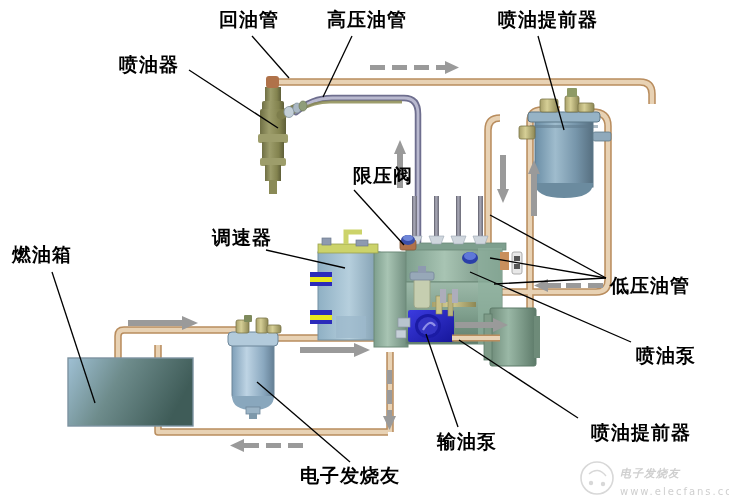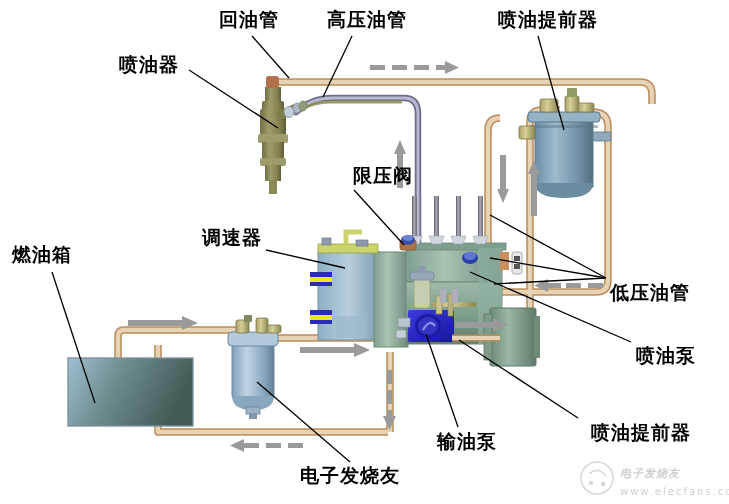--- a/index.html
+++ b/index.html
@@ -368,23 +368,23 @@
       <circle cx="603" cy="484" r="2.2" fill="#d8d8d8"></circle>
       <path d="M589 474 Q598 466 606 476" stroke="#d8d8d8" stroke-width="1.4" fill="none"></path>
     </g>
   </svg>
 
   <div class="label" style="left:219px; top:12px;">回油管</div>
   <div class="label" style="left:327px; top:12px;">高压油管</div>
   <div class="label" style="left:498px; top:12px;">喷油提前器</div>
   <div class="label" style="left:105px; top:57px;margin-left:14px;">喷油器</div>
   <div class="label" style="left:308px; top:168px;padding-left:45px;">限压阀</div>
-  <div class="label" style="left:202px; top:230px;">调速器</div>
+  <div class="label" style="left:212px; top:230px;">调速器</div>
   <div class="label" style="left:12px;  top:247px;">燃油箱</div>
-  <div class="label" style="left:610px; top:285px;text-align:right;">低压油管</div>
+  <div class="label" style="left:610px; top:278px;text-align:right;">低压油管</div>
   <div class="label" style="left:636px; top:348px;">喷油泵</div>
   <div class="label" style="left:583px; top:425px;margin-left:8px;">喷油提前器</div>
   <div class="label" style="left:437px; top:434px;">输油泵</div>
   <div class="label" style="left:300px; top:468px;">电子发烧友</div>
 
   <div class="wm wm-main" style="left:620px; top:466px;">电子发烧友</div>
   <div class="wm wm-sub" style="left:620px; top:486px;">www.elecfans.com</div>
 
 </div>
 

